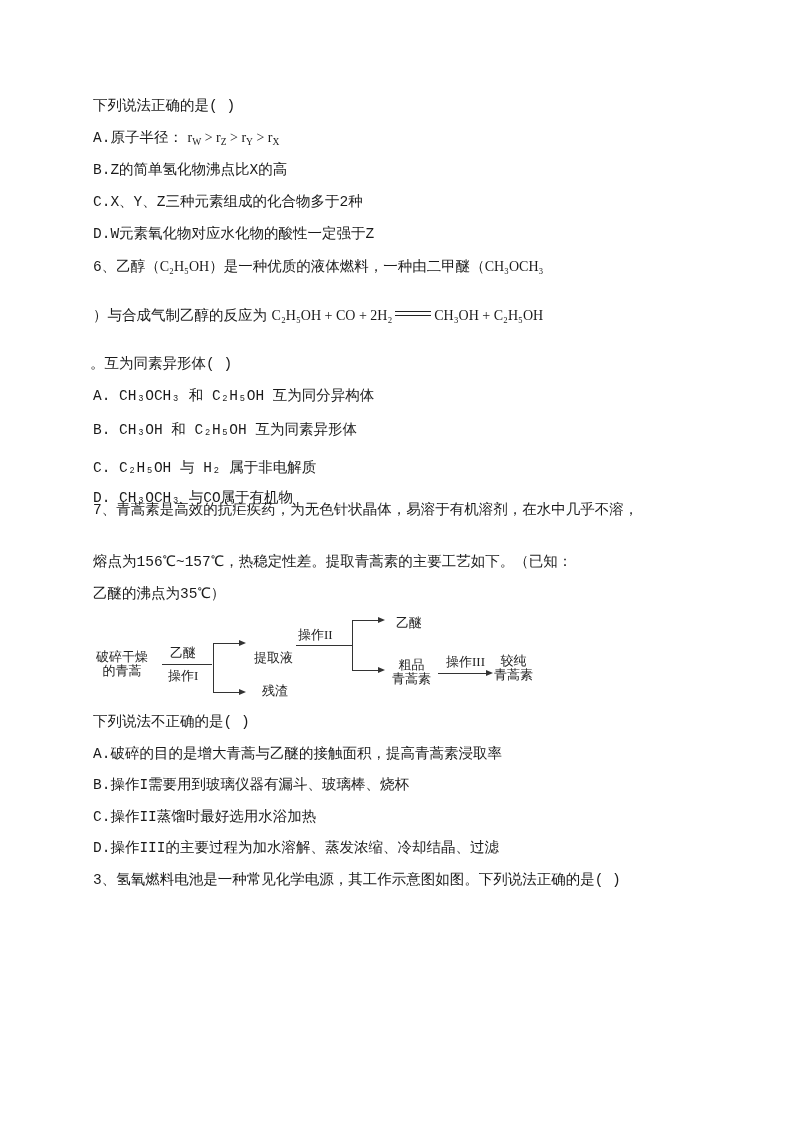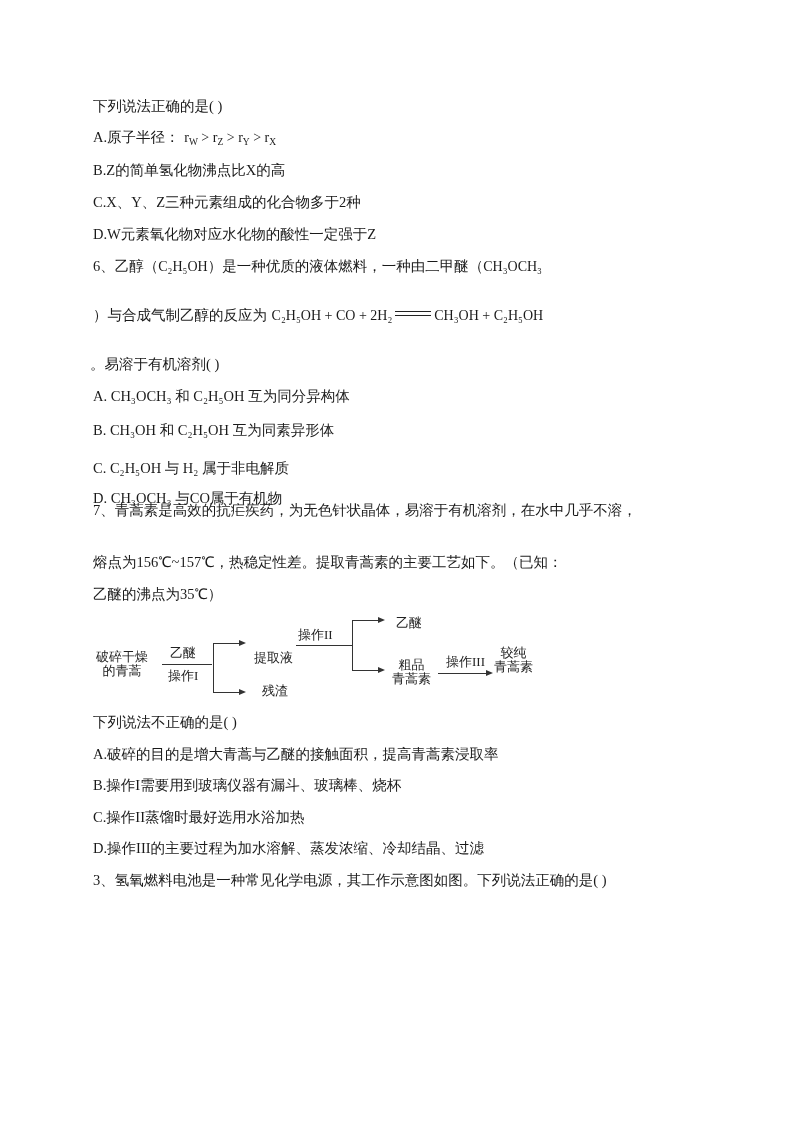--- a/index.html
+++ b/index.html
@@ -1,19 +1,19 @@
 <!DOCTYPE html>
 <html><head>
   <meta charset="utf-8">
   <style>
     html, body { margin: 0; padding: 0; background: #ffffff; }
     body { width: 794px; height: 1123px; position: relative; overflow: hidden;
       font-family: "DejaVu Serif", "Liberation Serif", serif; color: #1a1a1a; }
     .line { position: absolute; left: 93px; font-size: 14.5px; white-space: nowrap; line-height: 20px; }
-    .cn { font-family: Liberation Serif, serif; text-align: right; }
+    .cn { font-family: Liberation Mono, monospace; text-align: right; }
     .chem { font-family: "Liberation Serif", "DejaVu Serif", serif; font-size: 14px; }
     sub { font-size: 9.5px; vertical-align: -3px; line-height: 0; }
     .eqarrow { display: inline-block; width: 36px; height: 5px; border-top: 1.4px solid #222; border-bottom: 1.4px solid #222; vertical-align: 4px; margin: 0 3px; box-sizing: border-box; }
     
     .diagram { position: absolute; left: 90px; top: 612px; width: 470px; height: 90px; }
     .dlabel { position: absolute; font-family: "Liberation Serif", "DejaVu Serif", serif; font-size: 13px; line-height: 14px; text-align: center; color: #222; white-space: nowrap; }
     .hline { position: absolute; height: 0; border-top: 1px solid #333; }
     .vline { position: absolute; width: 0; border-left: 1px solid #333; }
     .arrowhead { position: absolute; width: 0; height: 0; border-left: 7px solid #333; border-top: 3px solid transparent; border-bottom: 3px solid transparent; }
   </style>
@@ -31,21 +31,21 @@
 <div class="line cn" style="top:192px">C.X、Y、Z三种元素组成的化合物多于2种</div>
 <div class="line cn" style="top:224px">D.W元素氧化物对应水化物的酸性一定强于Z</div>
 
 <div class="line" style="top:256px">
   <span class="cn">6、乙醇（</span><span class="chem">C₂H₅OH</span><span class="cn">）是一种优质的液体燃料，一种由二甲醚（</span><span class="chem">CH₃OCH₃</span>
 </div>
 <div class="line" style="top:305px">
   <span class="cn">）与合成气制乙醇的反应为</span>
   <span class="chem">C₂H₅OH + CO + 2H₂</span><span class="eqarrow"></span><span class="chem">CH₃OH + C₂H₅OH</span>
 </div>
-<div class="line cn" style="top:354px; left:90px">。易溶于有机溶剂( )</div>
+<div class="line cn" style="top:354px; left:90px">。互为同素异形体( )</div>
 <div class="line cn" style="top:386px">A. CH₃OCH₃ 和 C₂H₅OH 互为同分异构体</div>
 <div class="line cn" style="top:420px">B. CH₃OH 和 C₂H₅OH 互为同素异形体</div>
 <div class="line cn" style="top:458px">C. C₂H₅OH 与 H₂ 属于非电解质</div>
 <div class="line cn" style="top:488px">D. CH₃OCH₃ 与CO属于有机物</div>
 
 <div class="line cn" style="top:500px">7、青蒿素是高效的抗疟疾药，为无色针状晶体，易溶于有机溶剂，在水中几乎不溶，</div>
 <div class="line cn" style="top:552px">熔点为156℃~157℃，热稳定性差。提取青蒿素的主要工艺如下。（已知：</div>
 <div class="line cn" style="top:584px">乙醚的沸点为35℃）</div>
 
 <div class="diagram">
@@ -72,21 +72,21 @@
   <div class="hline" style="left:262px; top:58px; width:26px"></div>
   <div class="arrowhead" style="left:288px; top:55px"></div>
   <div class="dlabel" style="left:306px; top:4px">乙醚</div>
   <div class="dlabel" style="left:302px; top:46px">
     <div>粗品</div>
     <div>青蒿素</div>
   </div>
   <div class="hline" style="left:348px; top:61px; width:48px"></div>
   <div class="arrowhead" style="left:396px; top:58px"></div>
   <div class="dlabel" style="left:356px; top:43px">操作III</div>
-  <div class="dlabel" style="left:404px; top:34px">
+  <div class="dlabel" style="left:404px; top:42px">
     <div>较纯</div>
     <div>青蒿素</div>
   </div>
 </div>
 
 <div class="line cn" style="top:712px">下列说法不正确的是( )</div>
 <div class="line cn" style="top:744px">A.破碎的目的是增大青蒿与乙醚的接触面积，提高青蒿素浸取率</div>
 <div class="line cn" style="top:775px">B.操作I需要用到玻璃仪器有漏斗、玻璃棒、烧杯</div>
 <div class="line cn" style="top:807px">C.操作II蒸馏时最好选用水浴加热</div>
 <div class="line cn" style="top:838px">D.操作III的主要过程为加水溶解、蒸发浓缩、冷却结晶、过滤</div>

